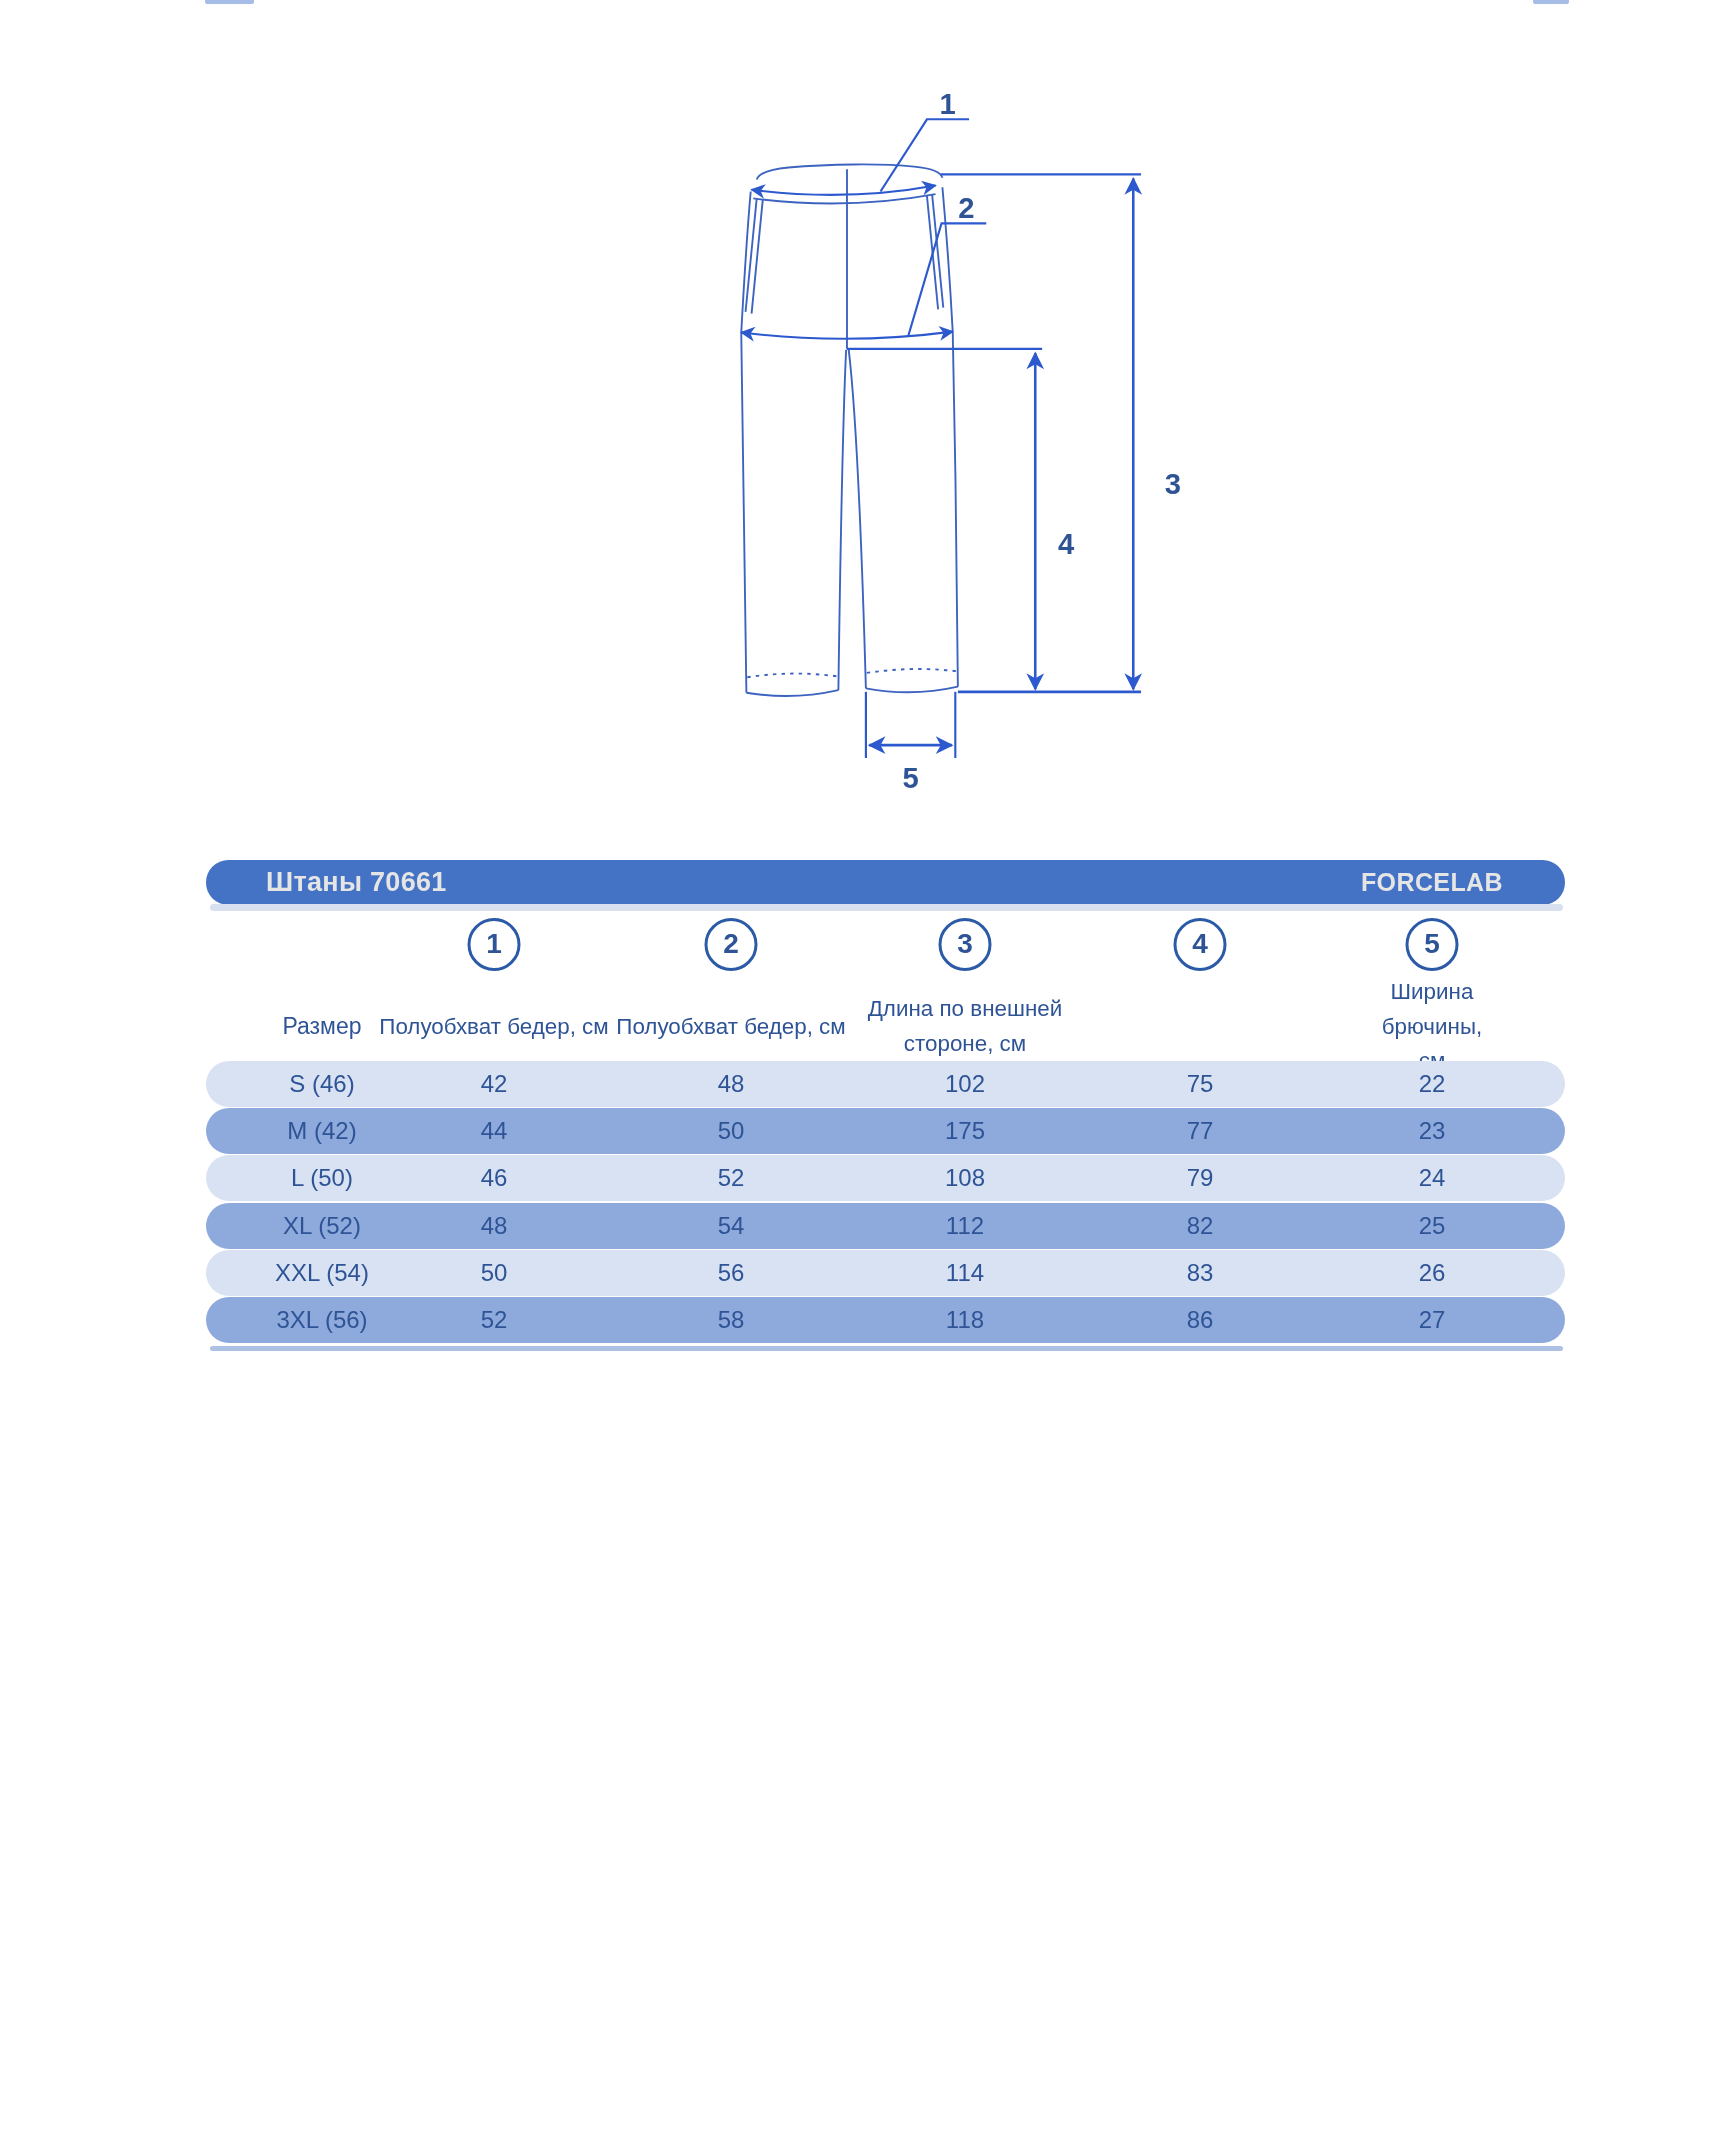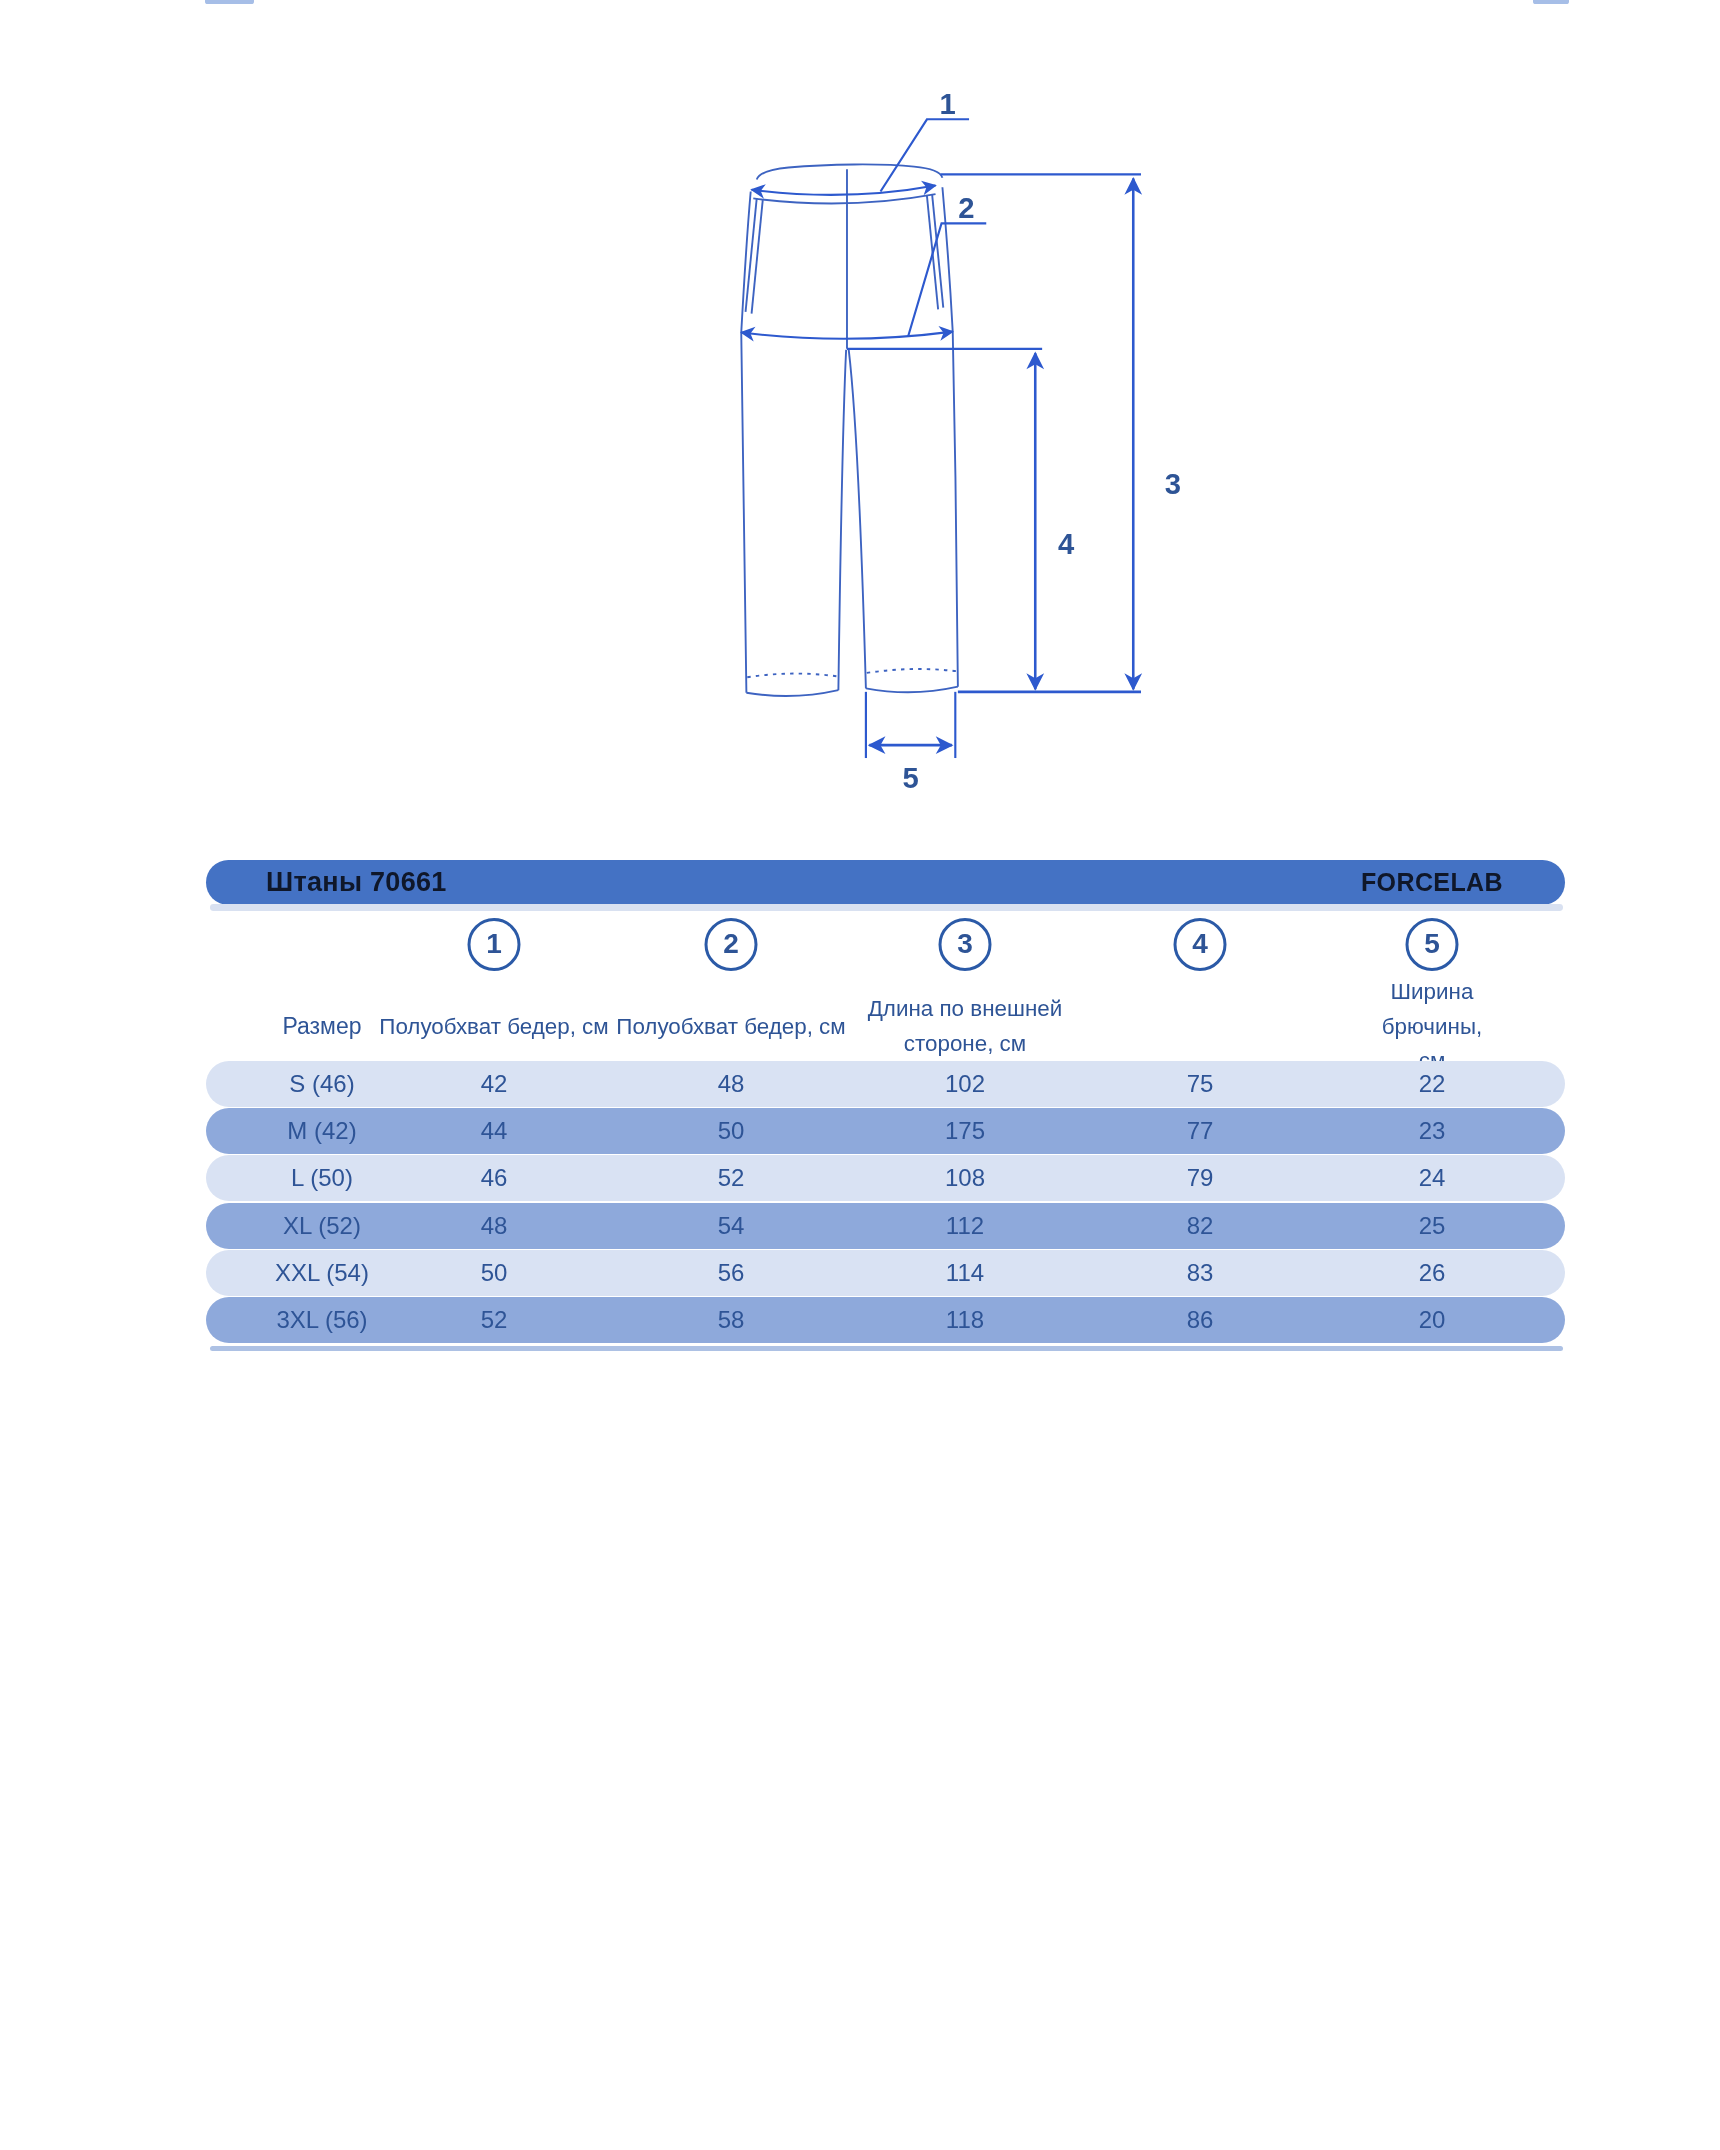--- a/index.html
+++ b/index.html
@@ -13,21 +13,21 @@
   .edge-frag.right{left:1533px;width:36px;}
 
   
   .drawing{position:absolute;left:706px;top:52px;width:533px;height:757px;}
 
   
   .titlebar{
     position:absolute;left:206px;top:860px;width:1359px;height:45px;
     background:#4472C4;border-radius:22.4px;
     display:flex;align-items:center;justify-content:space-between;
-    padding:0 62px 0 60px;box-sizing:border-box;color:#0f172a;
+    padding:0 62px 0 60px;box-sizing:border-box;color:#e5e5e5;
   }
   .titlebar .product{font-size:27px;font-weight:bold;letter-spacing:0.3px;}
   .titlebar .brand{font-size:25px;font-weight:bold;letter-spacing:0.4px;}
   .bar-shadow{
     position:absolute;left:210px;top:904px;width:1353px;height:6.9px;
     background:#d9e1f1;border-radius:3.4px;
   }
 
   
   .markers{position:absolute;left:206px;top:918px;width:1359px;height:53px;}
@@ -193,19 +193,19 @@
     <div class="t-cell c4">83</div>
     <div class="t-cell c5">26</div>
   </div>
 
   <div class="t-row dark" style="top:1297px">
     <div class="t-cell c0">3XL (56)</div>
     <div class="t-cell c1">52</div>
     <div class="t-cell c2">58</div>
     <div class="t-cell c3">118</div>
     <div class="t-cell c4">86</div>
-    <div class="t-cell c5">20</div>
+    <div class="t-cell c5">27</div>
   </div>
 
   <div class="table-foot"></div>
 
 </div>
 
 
 </body></html>

